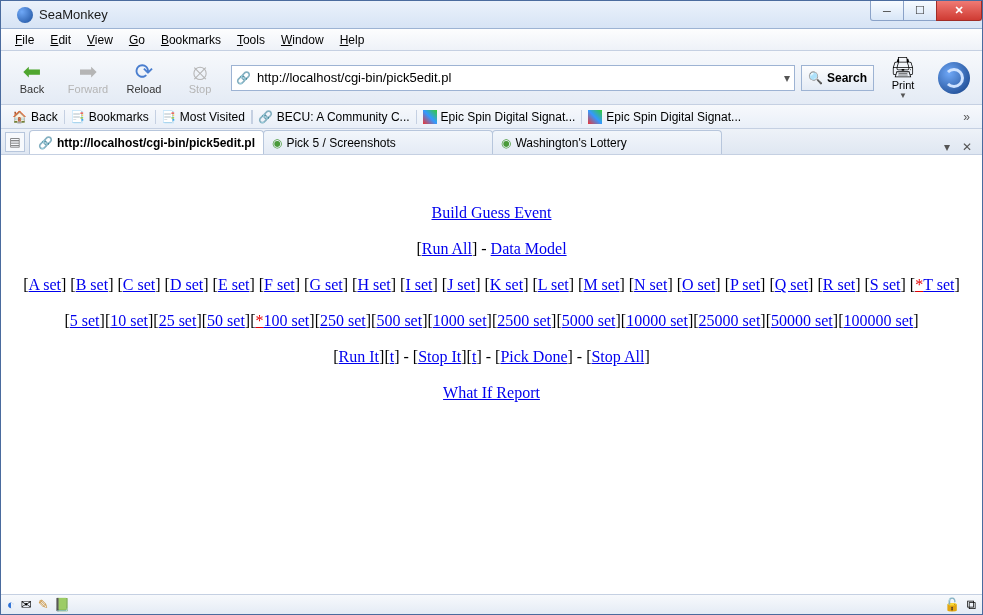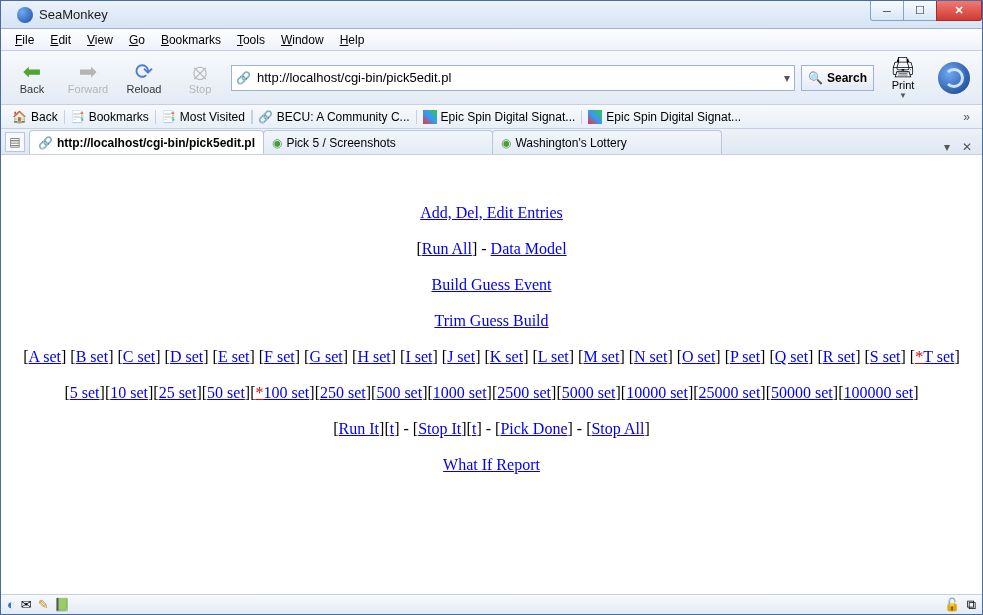--- a/index.html
+++ b/index.html
@@ -285,28 +285,26 @@
         <span class="ic ic-green">◉</span>
         <span>Washington's Lottery</span>
       </div>
     </div>
   <div class="spacer"></div>
   <div class="tabctl">▾</div>
   <div class="tabctl">✕</div>
 </div>
 
 <div class="content">
-  <div class="row"><a href="#">Add, Del, Edit Entries</a></div>
+  <div class="row"><a href="#">Build Guess Event</a></div>
   <div class="row">
     <span class="brk">[</span><a href="#">Run All</a><span class="brk">]</span>
     <span class="dash"> - </span>
     <a href="#">Data Model</a>
   </div>
-  <div class="row"><a href="#">Build Guess Event</a></div>
-  <div class="row"><a href="#">Trim Guess Build</a></div>
   <div class="row" id="letter-sets-row"><span class="brk">[</span><a href="#">A set</a><span class="brk">]</span> <span class="brk">[</span><a href="#">B set</a><span class="brk">]</span> <span class="brk">[</span><a href="#">C set</a><span class="brk">]</span> <span class="brk">[</span><a href="#">D set</a><span class="brk">]</span> <span class="brk">[</span><a href="#">E set</a><span class="brk">]</span> <span class="brk">[</span><a href="#">F set</a><span class="brk">]</span> <span class="brk">[</span><a href="#">G set</a><span class="brk">]</span> <span class="brk">[</span><a href="#">H set</a><span class="brk">]</span> <span class="brk">[</span><a href="#">I set</a><span class="brk">]</span> <span class="brk">[</span><a href="#">J set</a><span class="brk">]</span> <span class="brk">[</span><a href="#">K set</a><span class="brk">]</span> <span class="brk">[</span><a href="#">L set</a><span class="brk">]</span> <span class="brk">[</span><a href="#">M set</a><span class="brk">]</span> <span class="brk">[</span><a href="#">N set</a><span class="brk">]</span> <span class="brk">[</span><a href="#">O set</a><span class="brk">]</span> <span class="brk">[</span><a href="#">P set</a><span class="brk">]</span> <span class="brk">[</span><a href="#">Q set</a><span class="brk">]</span> <span class="brk">[</span><a href="#">R set</a><span class="brk">]</span> <span class="brk">[</span><a href="#">S set</a><span class="brk">]</span> <span class="brk">[</span><a href="#"><span class="star">*</span>T set</a><span class="brk">]</span></div>
   <div class="row" id="num-sets-row"><span class="brk">[</span><a href="#">5 set</a><span class="brk">]</span><span class="brk">[</span><a href="#">10 set</a><span class="brk">]</span><span class="brk">[</span><a href="#">25 set</a><span class="brk">]</span><span class="brk">[</span><a href="#">50 set</a><span class="brk">]</span><span class="brk">[</span><a href="#"><span class="star">*</span>100 set</a><span class="brk">]</span><span class="brk">[</span><a href="#">250 set</a><span class="brk">]</span><span class="brk">[</span><a href="#">500 set</a><span class="brk">]</span><span class="brk">[</span><a href="#">1000 set</a><span class="brk">]</span><span class="brk">[</span><a href="#">2500 set</a><span class="brk">]</span><span class="brk">[</span><a href="#">5000 set</a><span class="brk">]</span><span class="brk">[</span><a href="#">10000 set</a><span class="brk">]</span><span class="brk">[</span><a href="#">25000 set</a><span class="brk">]</span><span class="brk">[</span><a href="#">50000 set</a><span class="brk">]</span><span class="brk">[</span><a href="#">100000 set</a><span class="brk">]</span></div>
   <div class="row">
     <span class="brk">[</span><a href="#">Run It</a><span class="brk">][</span><a href="#">t</a><span class="brk">]</span>
     <span class="dash"> - </span>
     <span class="brk">[</span><a href="#">Stop It</a><span class="brk">][</span><a href="#">t</a><span class="brk">]</span>
     <span class="dash"> - </span>
     <span class="brk">[</span><a href="#">Pick Done</a><span class="brk">]</span>
     <span class="dash"> - </span>
     <span class="brk">[</span><a href="#">Stop All</a><span class="brk">]</span>

